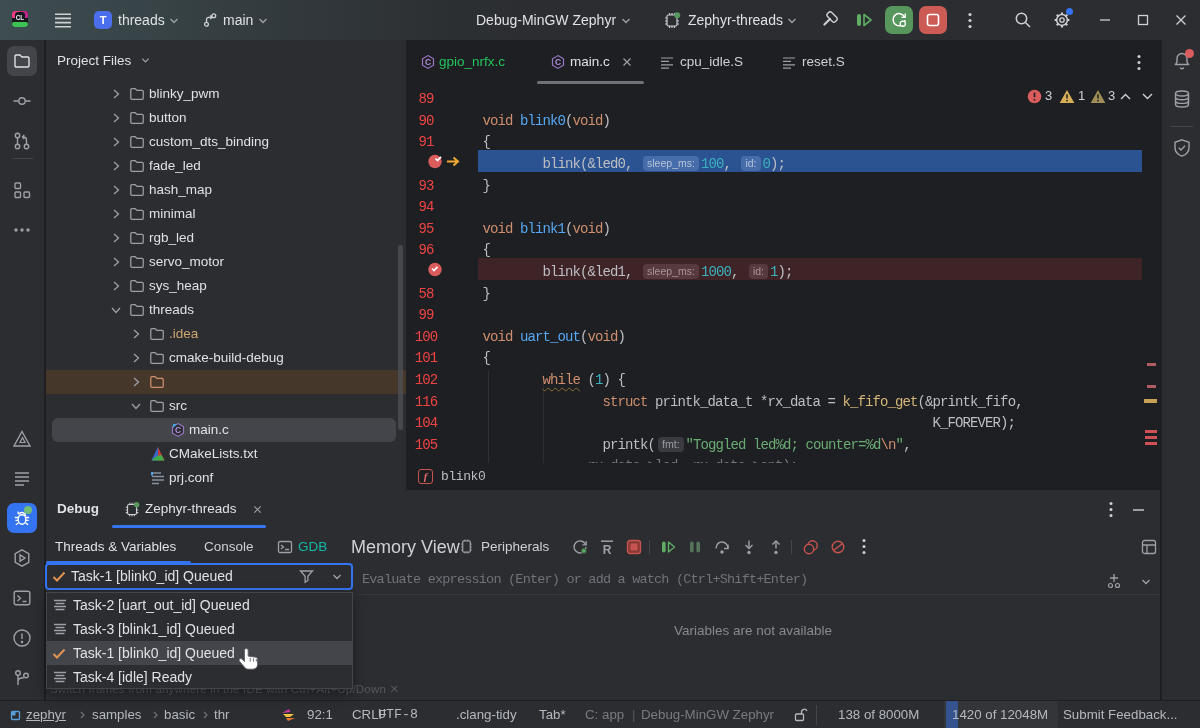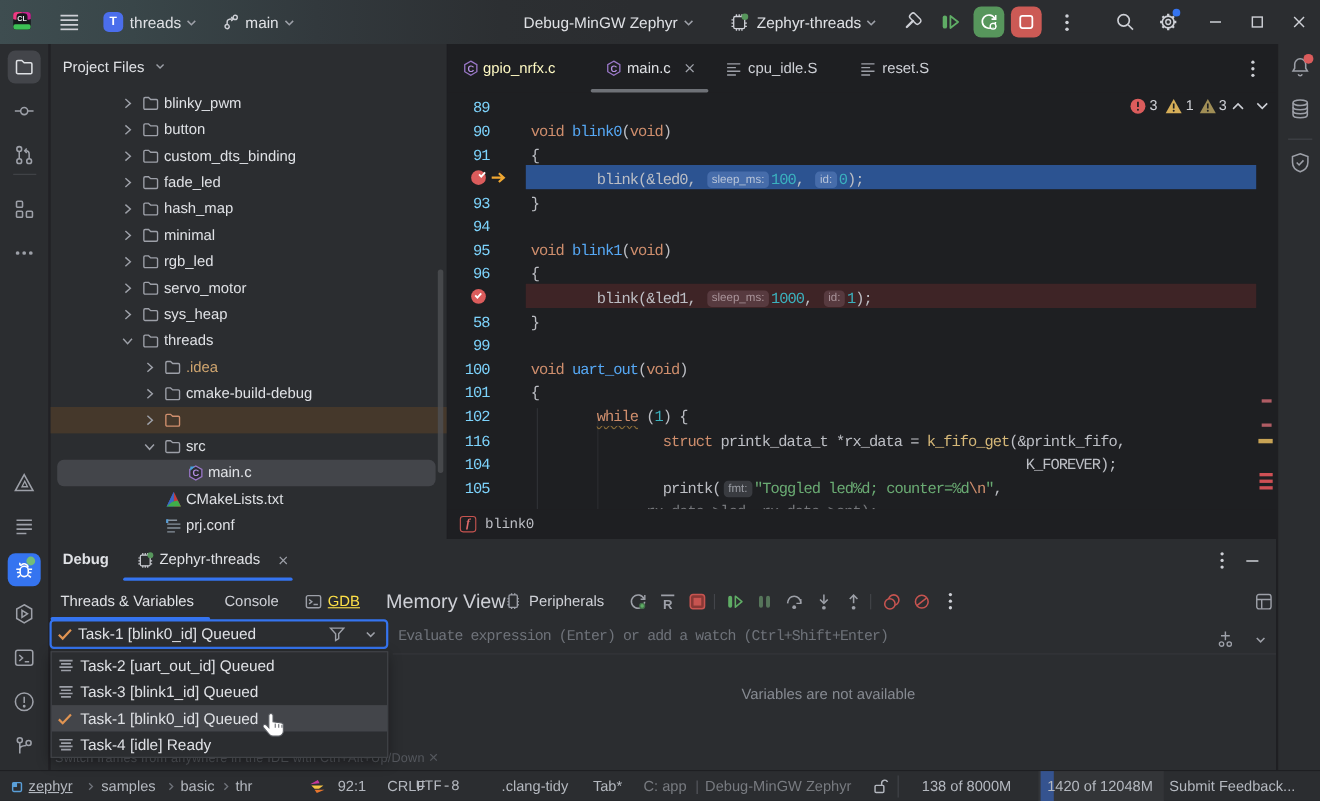--- a/index.html
+++ b/index.html
@@ -16,21 +16,21 @@
   #leftstrip{left:0;top:40px;width:45px;height:660px;background:#2b2d30;border-right:1px solid #1e1f22;}
   .stripicon{left:7px;width:30px;height:30px;display:flex;align-items:center;justify-content:center;border-radius:7px;}
   
   #tree{left:46px;top:40px;width:360px;height:450px;background:#2b2d30;}
   .trow{left:0;width:360px;height:24px;line-height:24px;color:#dfe1e5;font-size:13.5px;white-space:nowrap;}
   .trow svg{display:inline-block;vertical-align:middle;}
   
   #editor{left:407px;top:40px;width:753px;height:450px;background:#1e1f22;}
   .cline{position:absolute;left:0;width:735px;height:22px;line-height:22px;white-space:pre;font-family:"Liberation Mono",monospace;
      font-size:14px;letter-spacing:-0.9px;color:#bcbec4;}
-  .lnum{position:absolute;width:38px;text-align:right;color:#7dd3fc;font-family:"Liberation Mono",monospace;
+  .lnum{position:absolute;width:38px;text-align:center;color:#ef4444;font-family:"Liberation Mono",monospace;
      font-size:14px;letter-spacing:-0.9px;line-height:22px;height:22px;}
   .kw{color:#cf8e6d;}
   .fn{color:#56a8f5;}
   .num{color:#3bb1be;}
   .str{color:#6aab73;}
   .esc{color:#cf8e6d;}
   .mac{color:#d5b778;}
   .inlay{display:inline-block;background:#393b40;color:#999ca3;border-radius:4px;letter-spacing:normal;font-family:"Liberation Sans",sans-serif;
      font-size:10.5px;line-height:14px;height:15px;padding:0 4px;margin:0 2px 0 3px;vertical-align:1px;}
   .inlayblue{background:#466caa;color:#b8c4d8;}
@@ -403,21 +403,21 @@
   <div class="a" style="left:352px;top:205px;width:5px;height:185px;background:#4d4f53;border-radius:3px;opacity:.8;"></div>
 </div>
 
 <div id="editor" class="a">
 
   <div class="a" style="left:0;top:0;width:753px;height:44px;background:#1e1f22;">
     <svg class="a" style="left:13px;top:14px" width="16" height="16" viewBox="0 0 16 16">
       <path d="M8 1.6l5.5 3.2v6.4L8 14.4l-5.5-3.2V4.8z" fill="none" stroke="#9876c6" stroke-width="1.2"></path>
       <text x="8" y="11" font-size="8.5" font-weight="bold" fill="#b38fe0" text-anchor="middle" font-family="Liberation Sans">C</text>
       </svg>
-    <span class="a" style="left:32px;top:0;line-height:44px;font-size:13.5px;color:#fef9c3;">gpio_nrfx.c</span>
+    <span class="a" style="left:32px;top:0;line-height:44px;font-size:13.5px;color:#22c55e;">gpio_nrfx.c</span>
     <svg class="a" style="left:143px;top:14px" width="16" height="16" viewBox="0 0 16 16">
       <path d="M8 1.6l5.5 3.2v6.4L8 14.4l-5.5-3.2V4.8z" fill="none" stroke="#9876c6" stroke-width="1.2"></path>
       <text x="8" y="11" font-size="8.5" font-weight="bold" fill="#b38fe0" text-anchor="middle" font-family="Liberation Sans">C</text>
       </svg>
     <span class="a" style="left:163px;top:0;line-height:44px;font-size:13.5px;color:#dfe1e5;">main.c</span>
     <svg class="a" style="left:214px;top:16px" width="12" height="12" viewBox="0 0 12 12" stroke="#9da0a8" stroke-width="1.2">
         <path d="M2.5 2.5l7 7M9.5 2.5l-7 7"></path>
       </svg>
     <div class="a" style="left:130px;top:41px;width:107px;height:3px;background:#6e7177;border-radius:2px;"></div>
     <svg class="a" style="left:252px;top:14px" width="16" height="16" viewBox="0 0 16 16" stroke="#9da0a8" stroke-width="1.4">
@@ -565,21 +565,21 @@
       <path d="M1 2h11"></path>
     </svg>
 
   <span class="a" style="left:9px;top:38px;line-height:38px;font-size:13.5px;color:#dfe1e5;">Threads &amp; Variables</span>
   <div class="a" style="left:0px;top:71px;width:145px;height:3px;background:#3574f0;border-radius:2px;"></div>
   <span class="a" style="left:158px;top:38px;line-height:38px;font-size:13.5px;color:#ced0d6;">Console</span>
   <svg class="a" style="left:231px;top:49px" width="16" height="16" viewBox="0 0 16 16" fill="none" stroke="#9da0a8" stroke-width="1.3">
     <rect x="1.5" y="2.5" width="13" height="11" rx="1.5"></rect>
       <path d="M4 6l2.5 2L4 10M8 10.5h4"></path>
     </svg>
-  <span class="a" style="left:252px;top:38px;line-height:38px;font-size:13.5px;color:#fde047;text-decoration:underline;">GDB</span>
+  <span class="a" style="left:252px;top:38px;line-height:38px;font-size:13.5px;color:#14b8a6;">GDB</span>
   <span class="a" style="left:305px;top:38px;line-height:38px;font-size:18px;color:#ced0d6;">Memory View</span>
   <svg class="a" style="left:412px;top:48px" width="17" height="17" viewBox="0 0 18 18" fill="none" stroke="#9da0a8" stroke-width="1.3">
     <rect x="5" y="3" width="8" height="12" rx="1.2"></rect>
       <path d="M7.5 3V1.5M10.5 3V1.5M7.5 16.5V15M10.5 16.5V15M5 6.5H3.5M5 9.5H3.5M5 12.5H3.5M14.5 6.5H13M14.5 9.5H13M14.5 12.5H13"></path>
     </svg>
   <span class="a" style="left:435px;top:38px;line-height:38px;font-size:13.5px;color:#ced0d6;">Peripherals</span>
   <div id="dbgicons">
       <svg class="a" style="left:526px;top:49px" width="16" height="16" viewBox="0 0 16 16" fill="none">
         <path d="M13.5 5.5A6 6 0 1 0 14 8" stroke="#9da0a8" stroke-width="1.4"></path>
         <path d="M14.2 2v3.8h-3.8" stroke="#9da0a8" stroke-width="1.3"></path>

